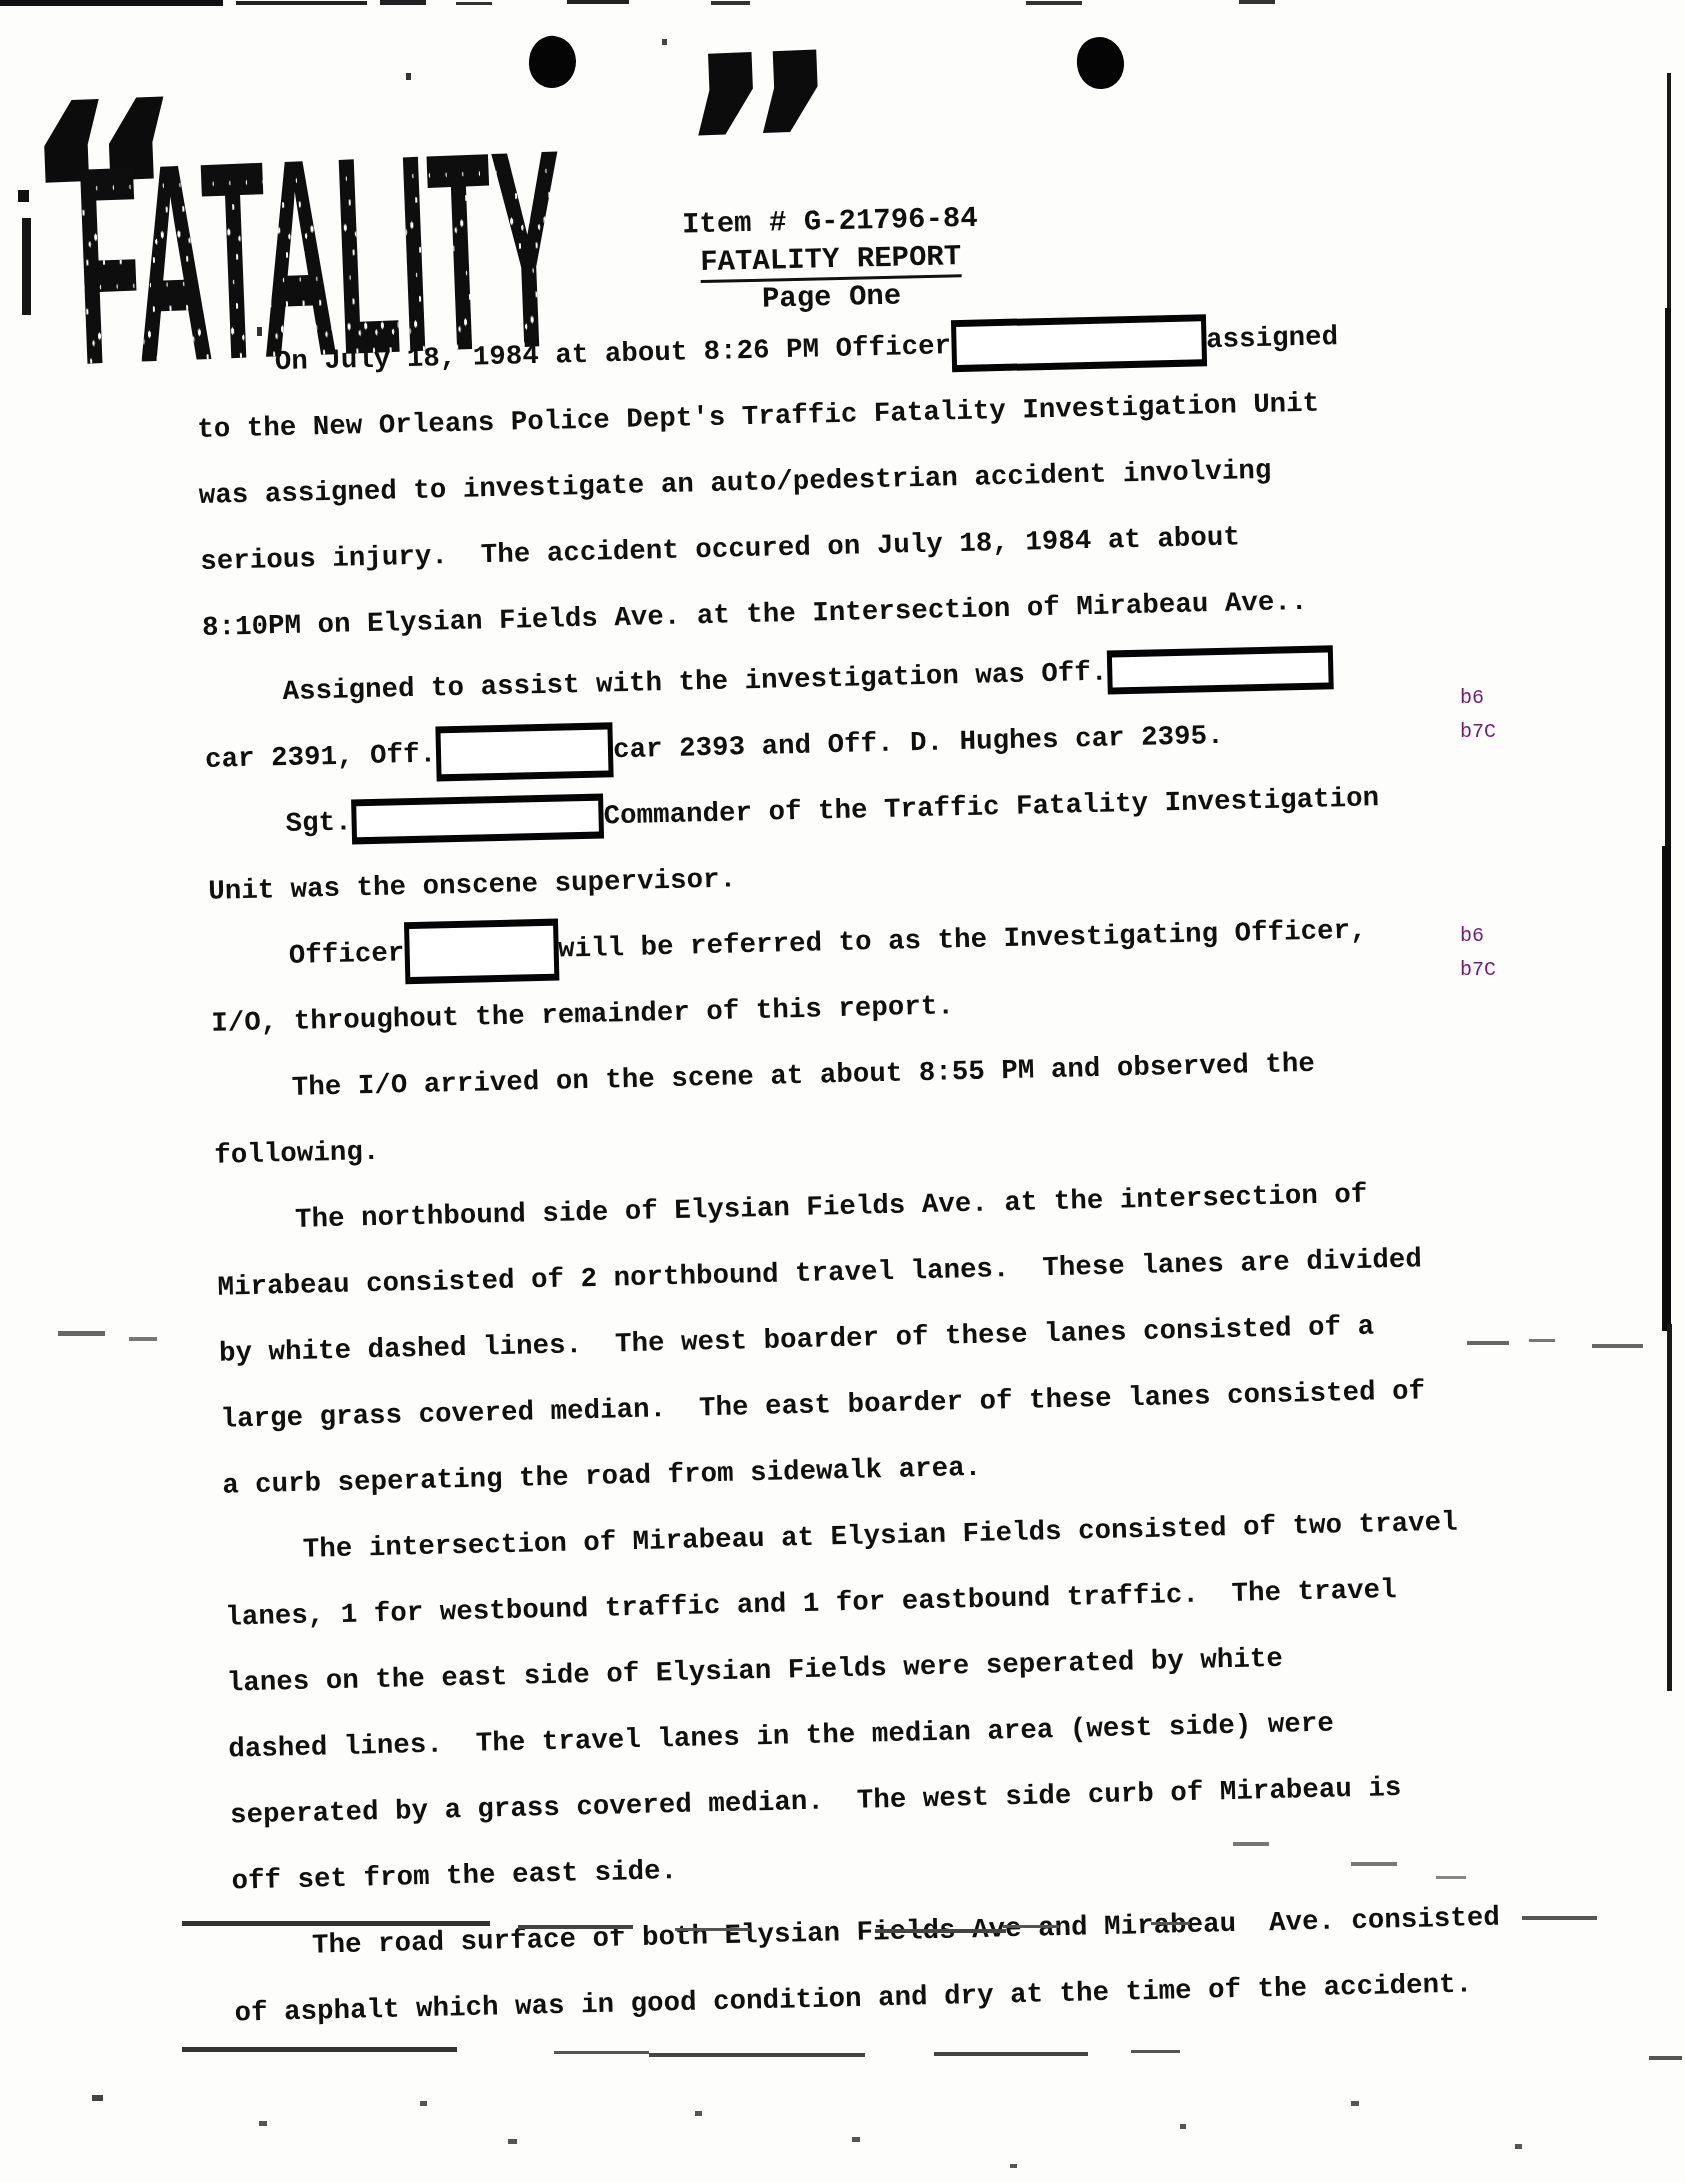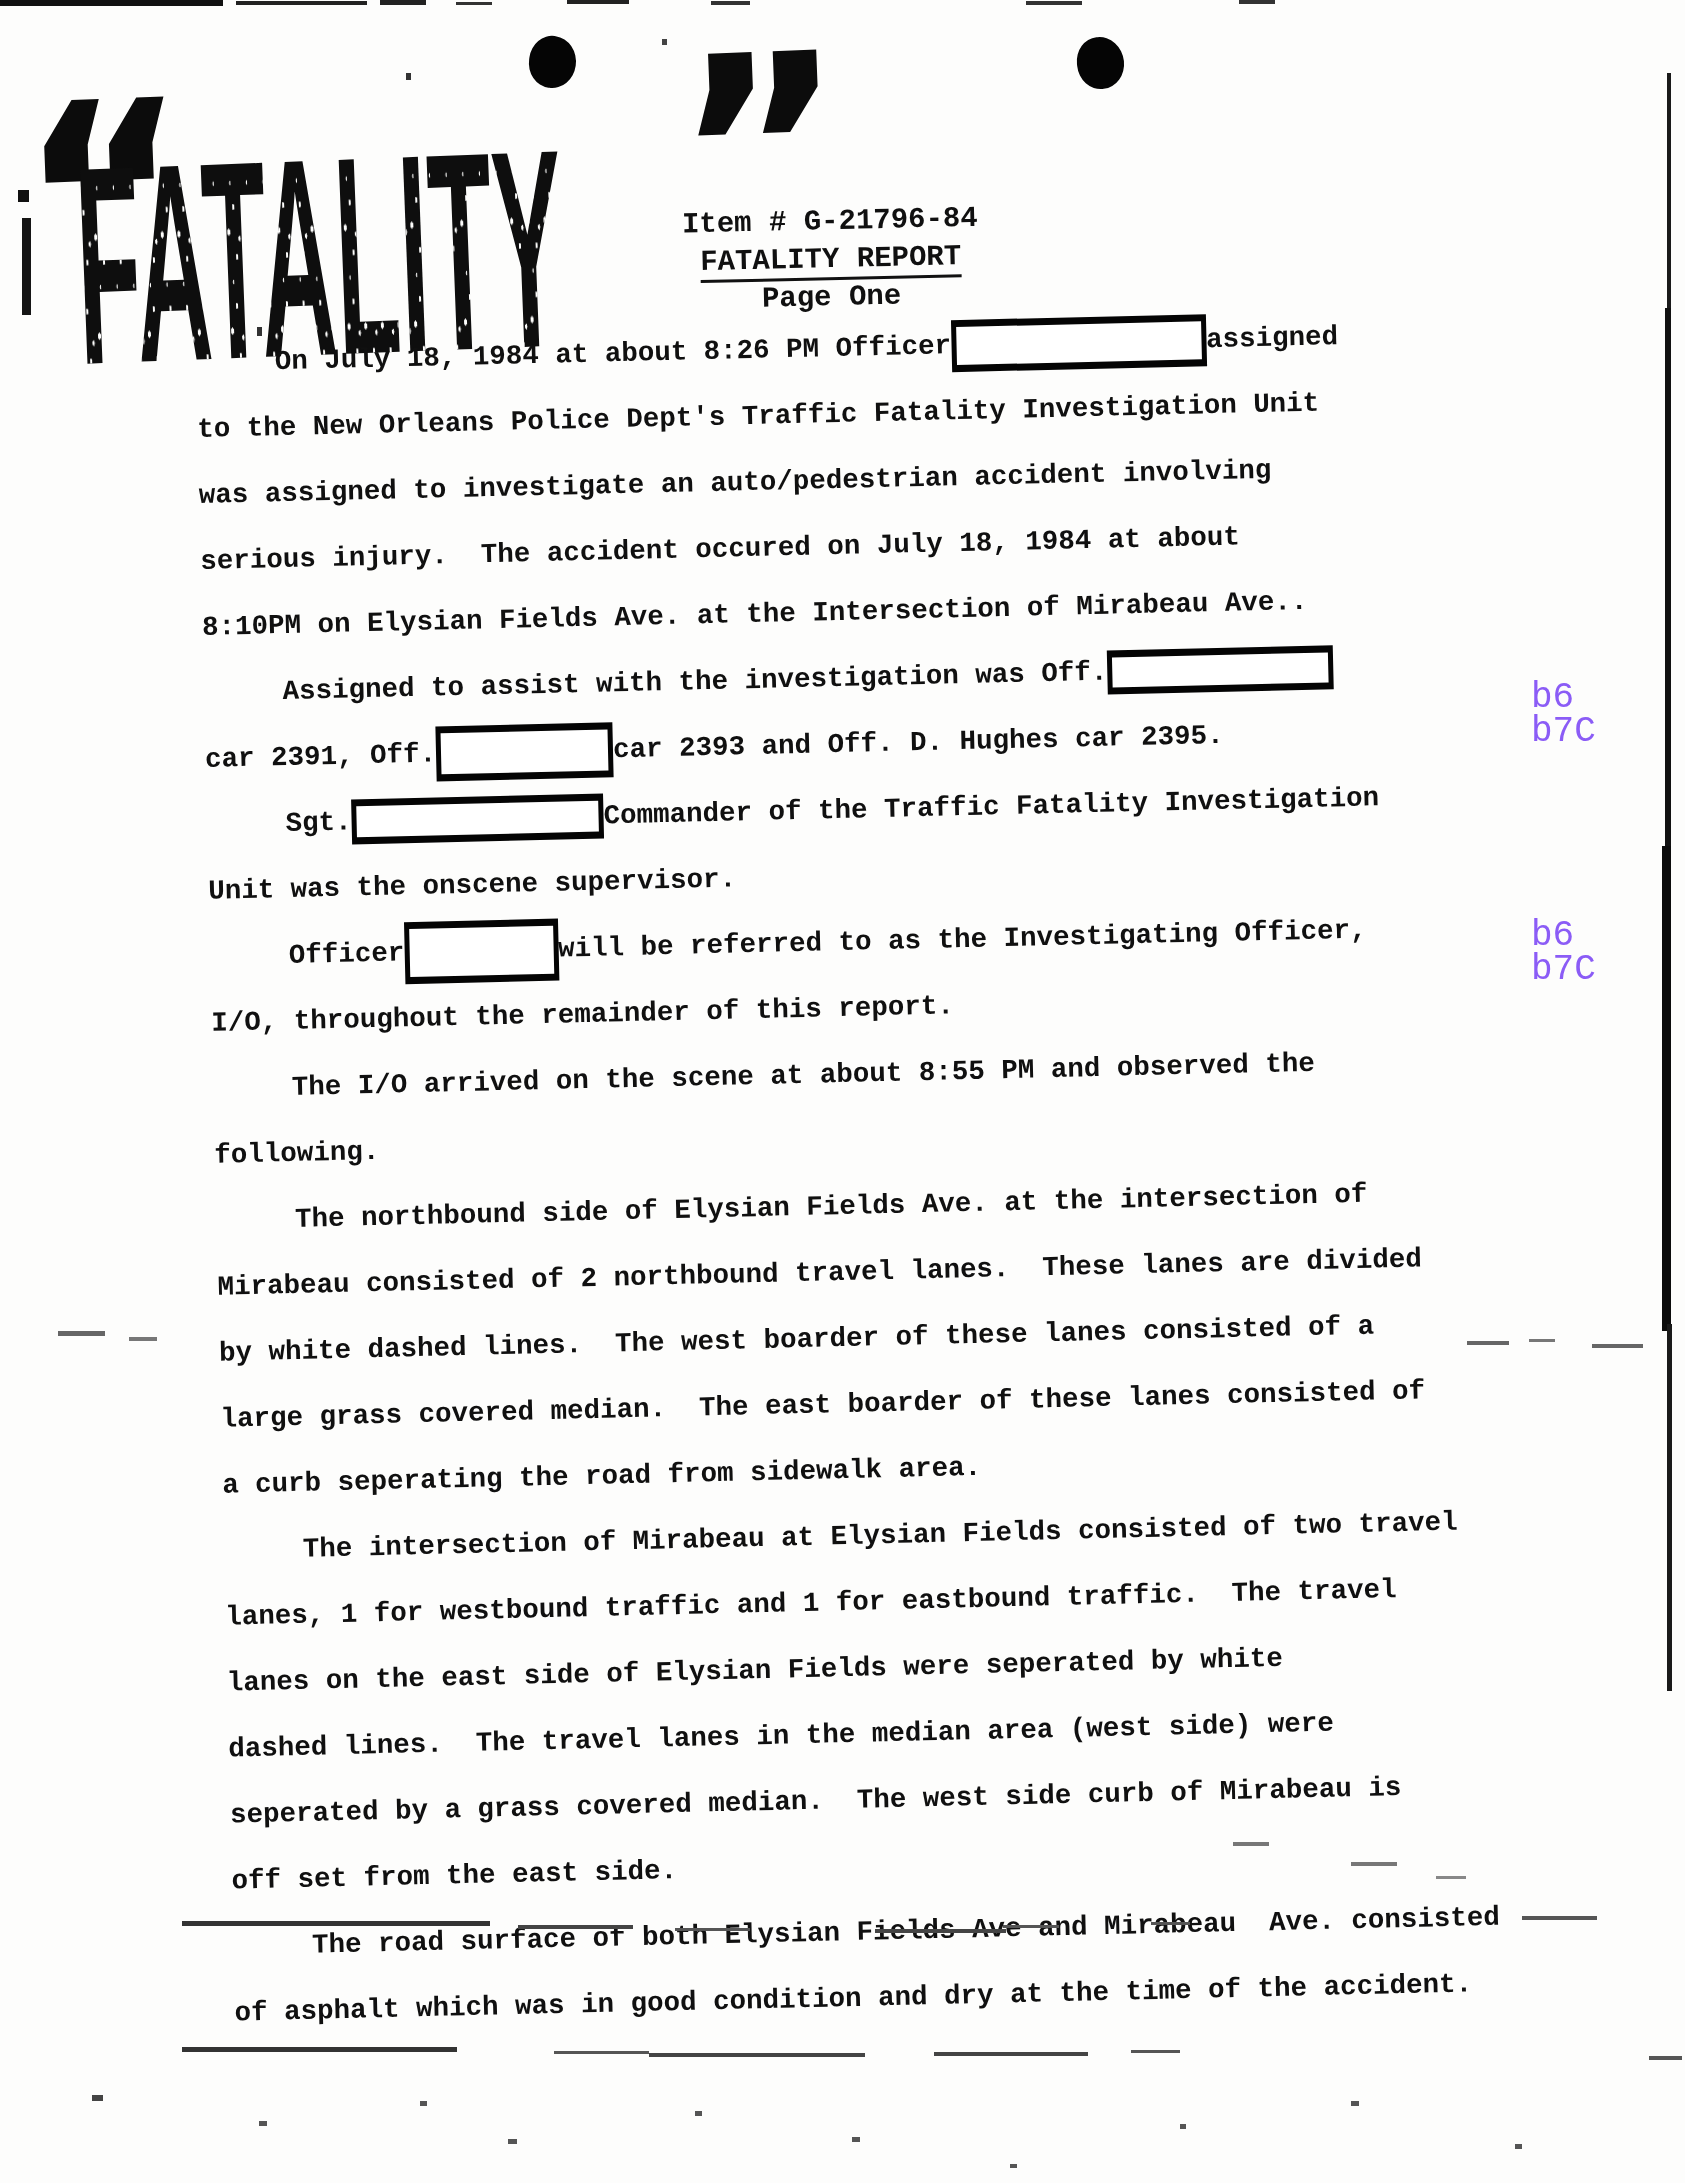--- a/index.html
+++ b/index.html
@@ -68,22 +68,22 @@
   }
   .bline{height:66px;line-height:66px;white-space:pre;}
   .bline.indent{padding-left:79px;}
   .redaction{
     display:inline-block;background:#fff;
     border:5.2px solid #040404;border-top-width:7.2px;border-bottom-width:7.2px;
     vertical-align:middle;margin-top:-26px;margin-bottom:-26px;
   }
   
   .margin-note{
-    position:absolute;left:1531px;
-    font-size:36px;line-height:34px;color:#8b5cf6;font-weight:normal;
+    position:absolute;left:1460px;
+    font-size:20px;line-height:34px;color:#701a75;font-weight:normal;
     white-space:pre;
   }
   .margin-note.n1{top:681px;}
   .margin-note.n2{top:919px;}
   
   .art{position:absolute;background:#222;}
 </style>
 </head>
 <body>
 

